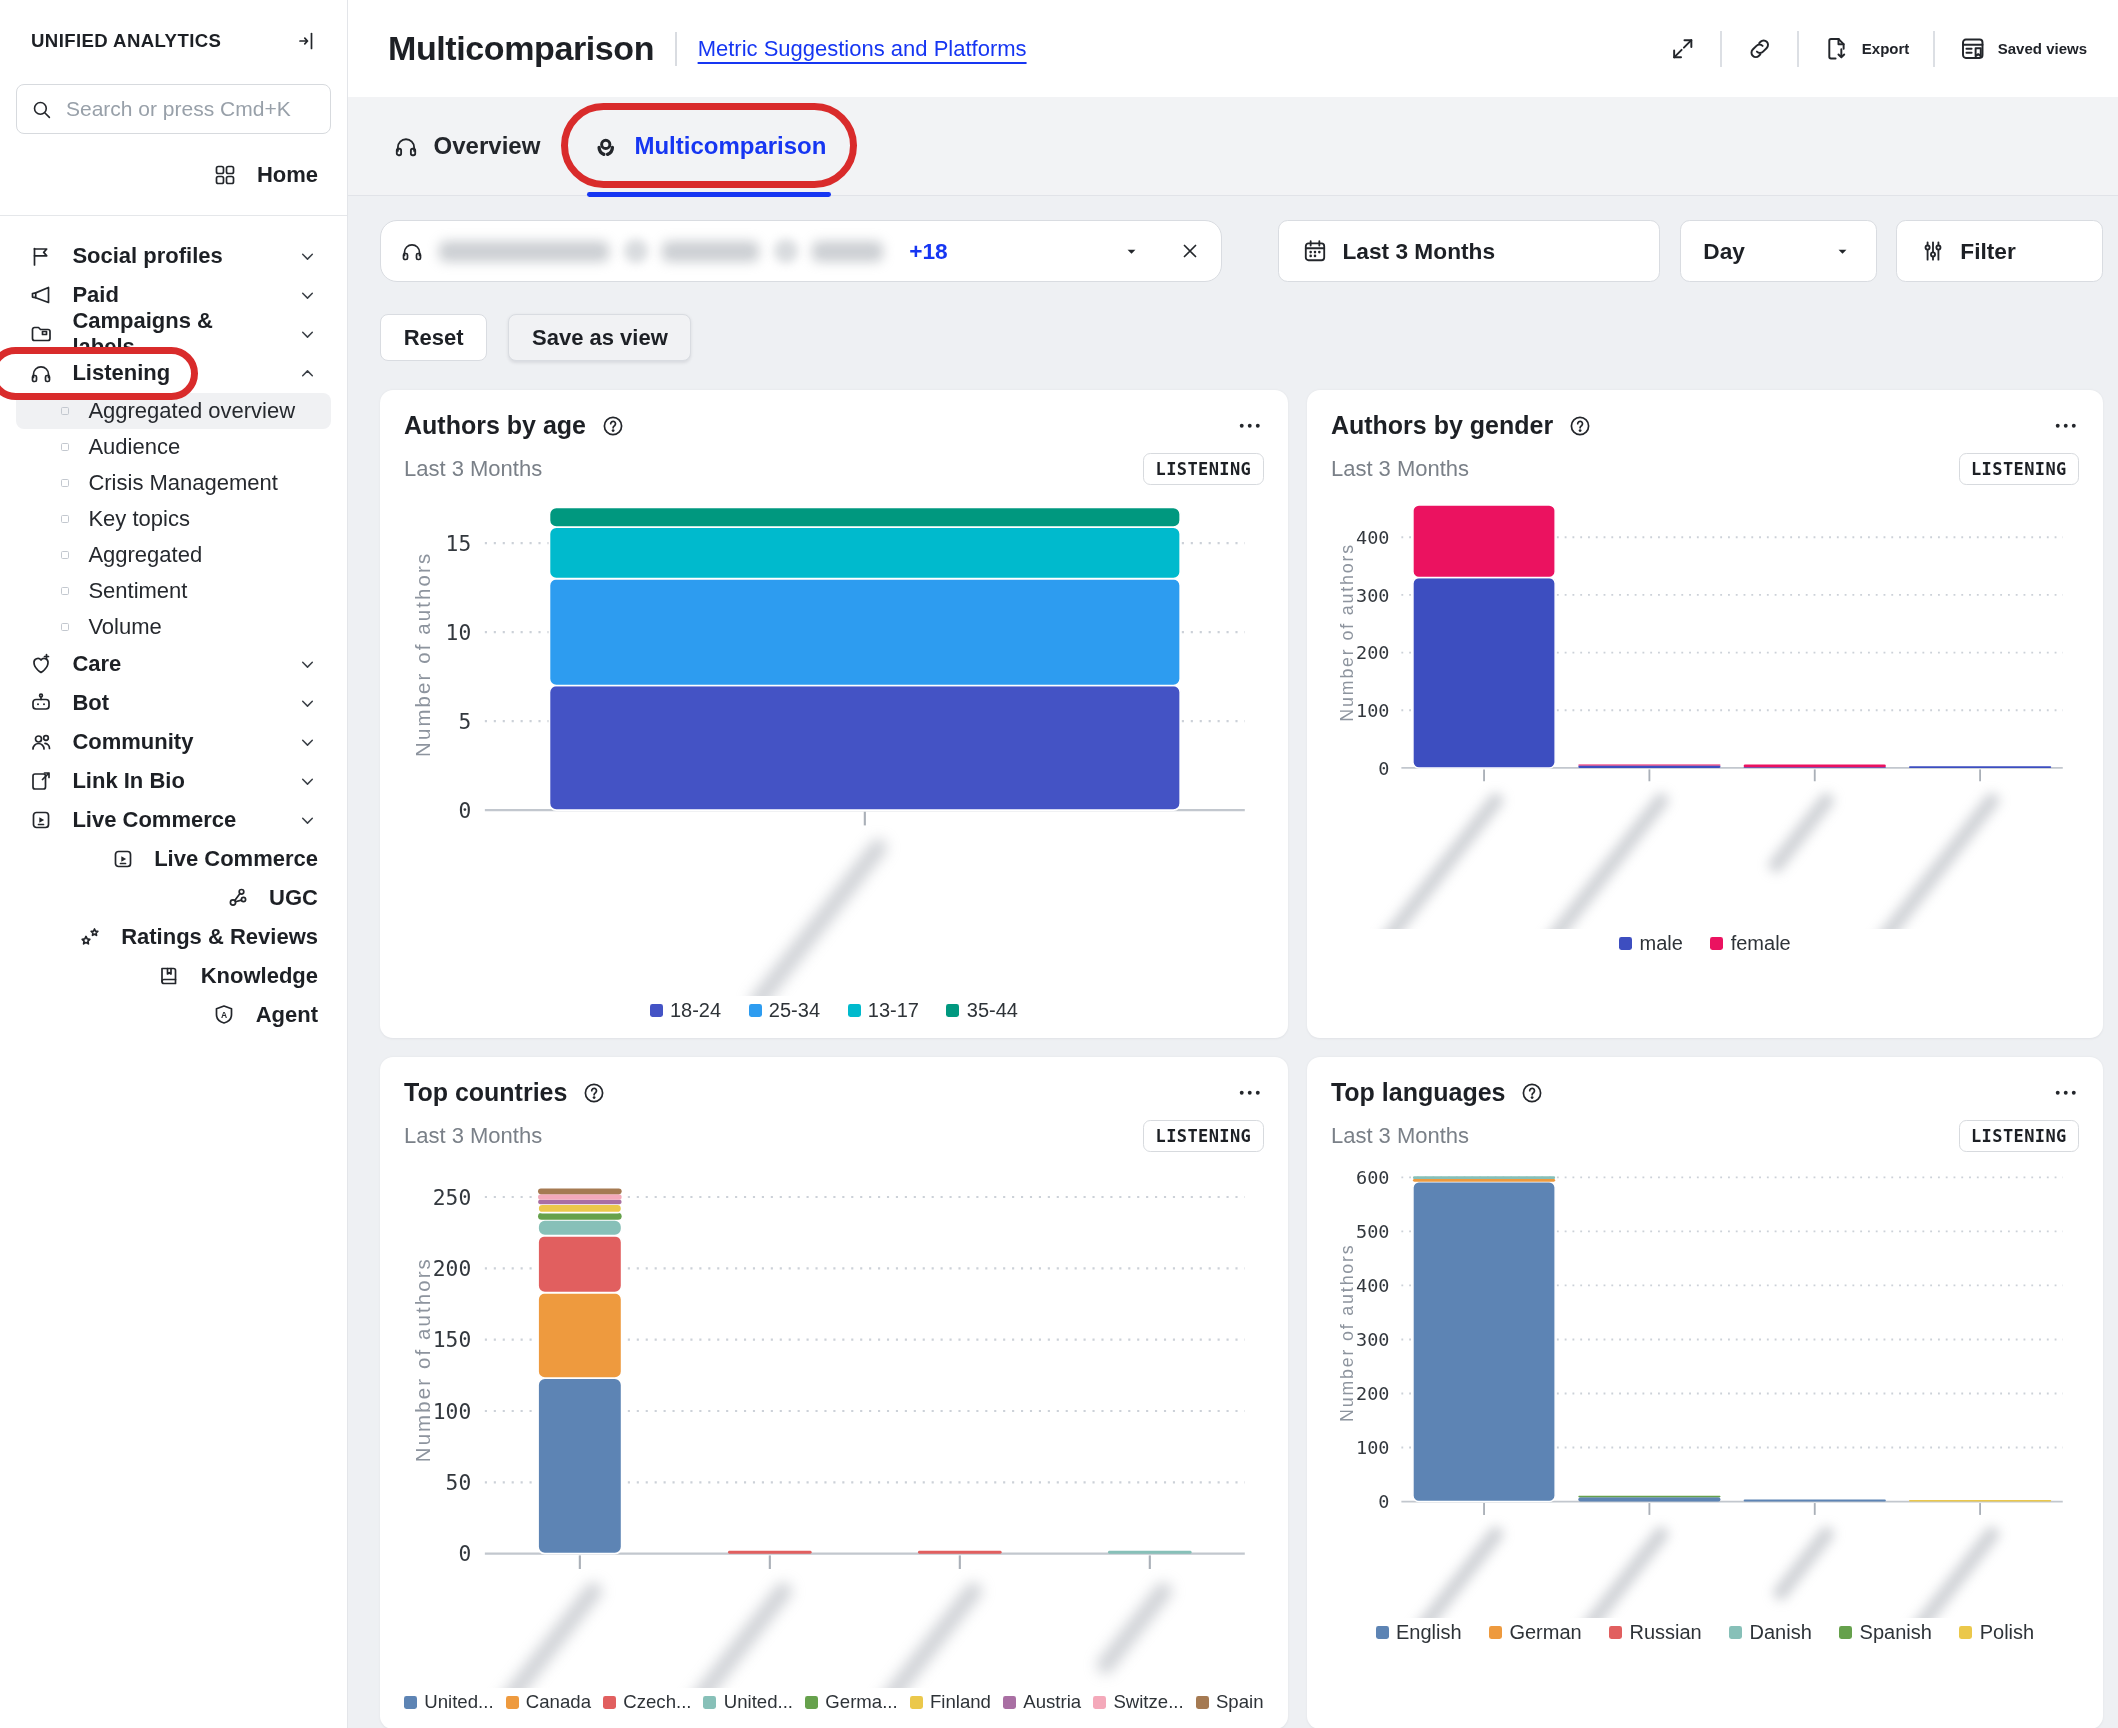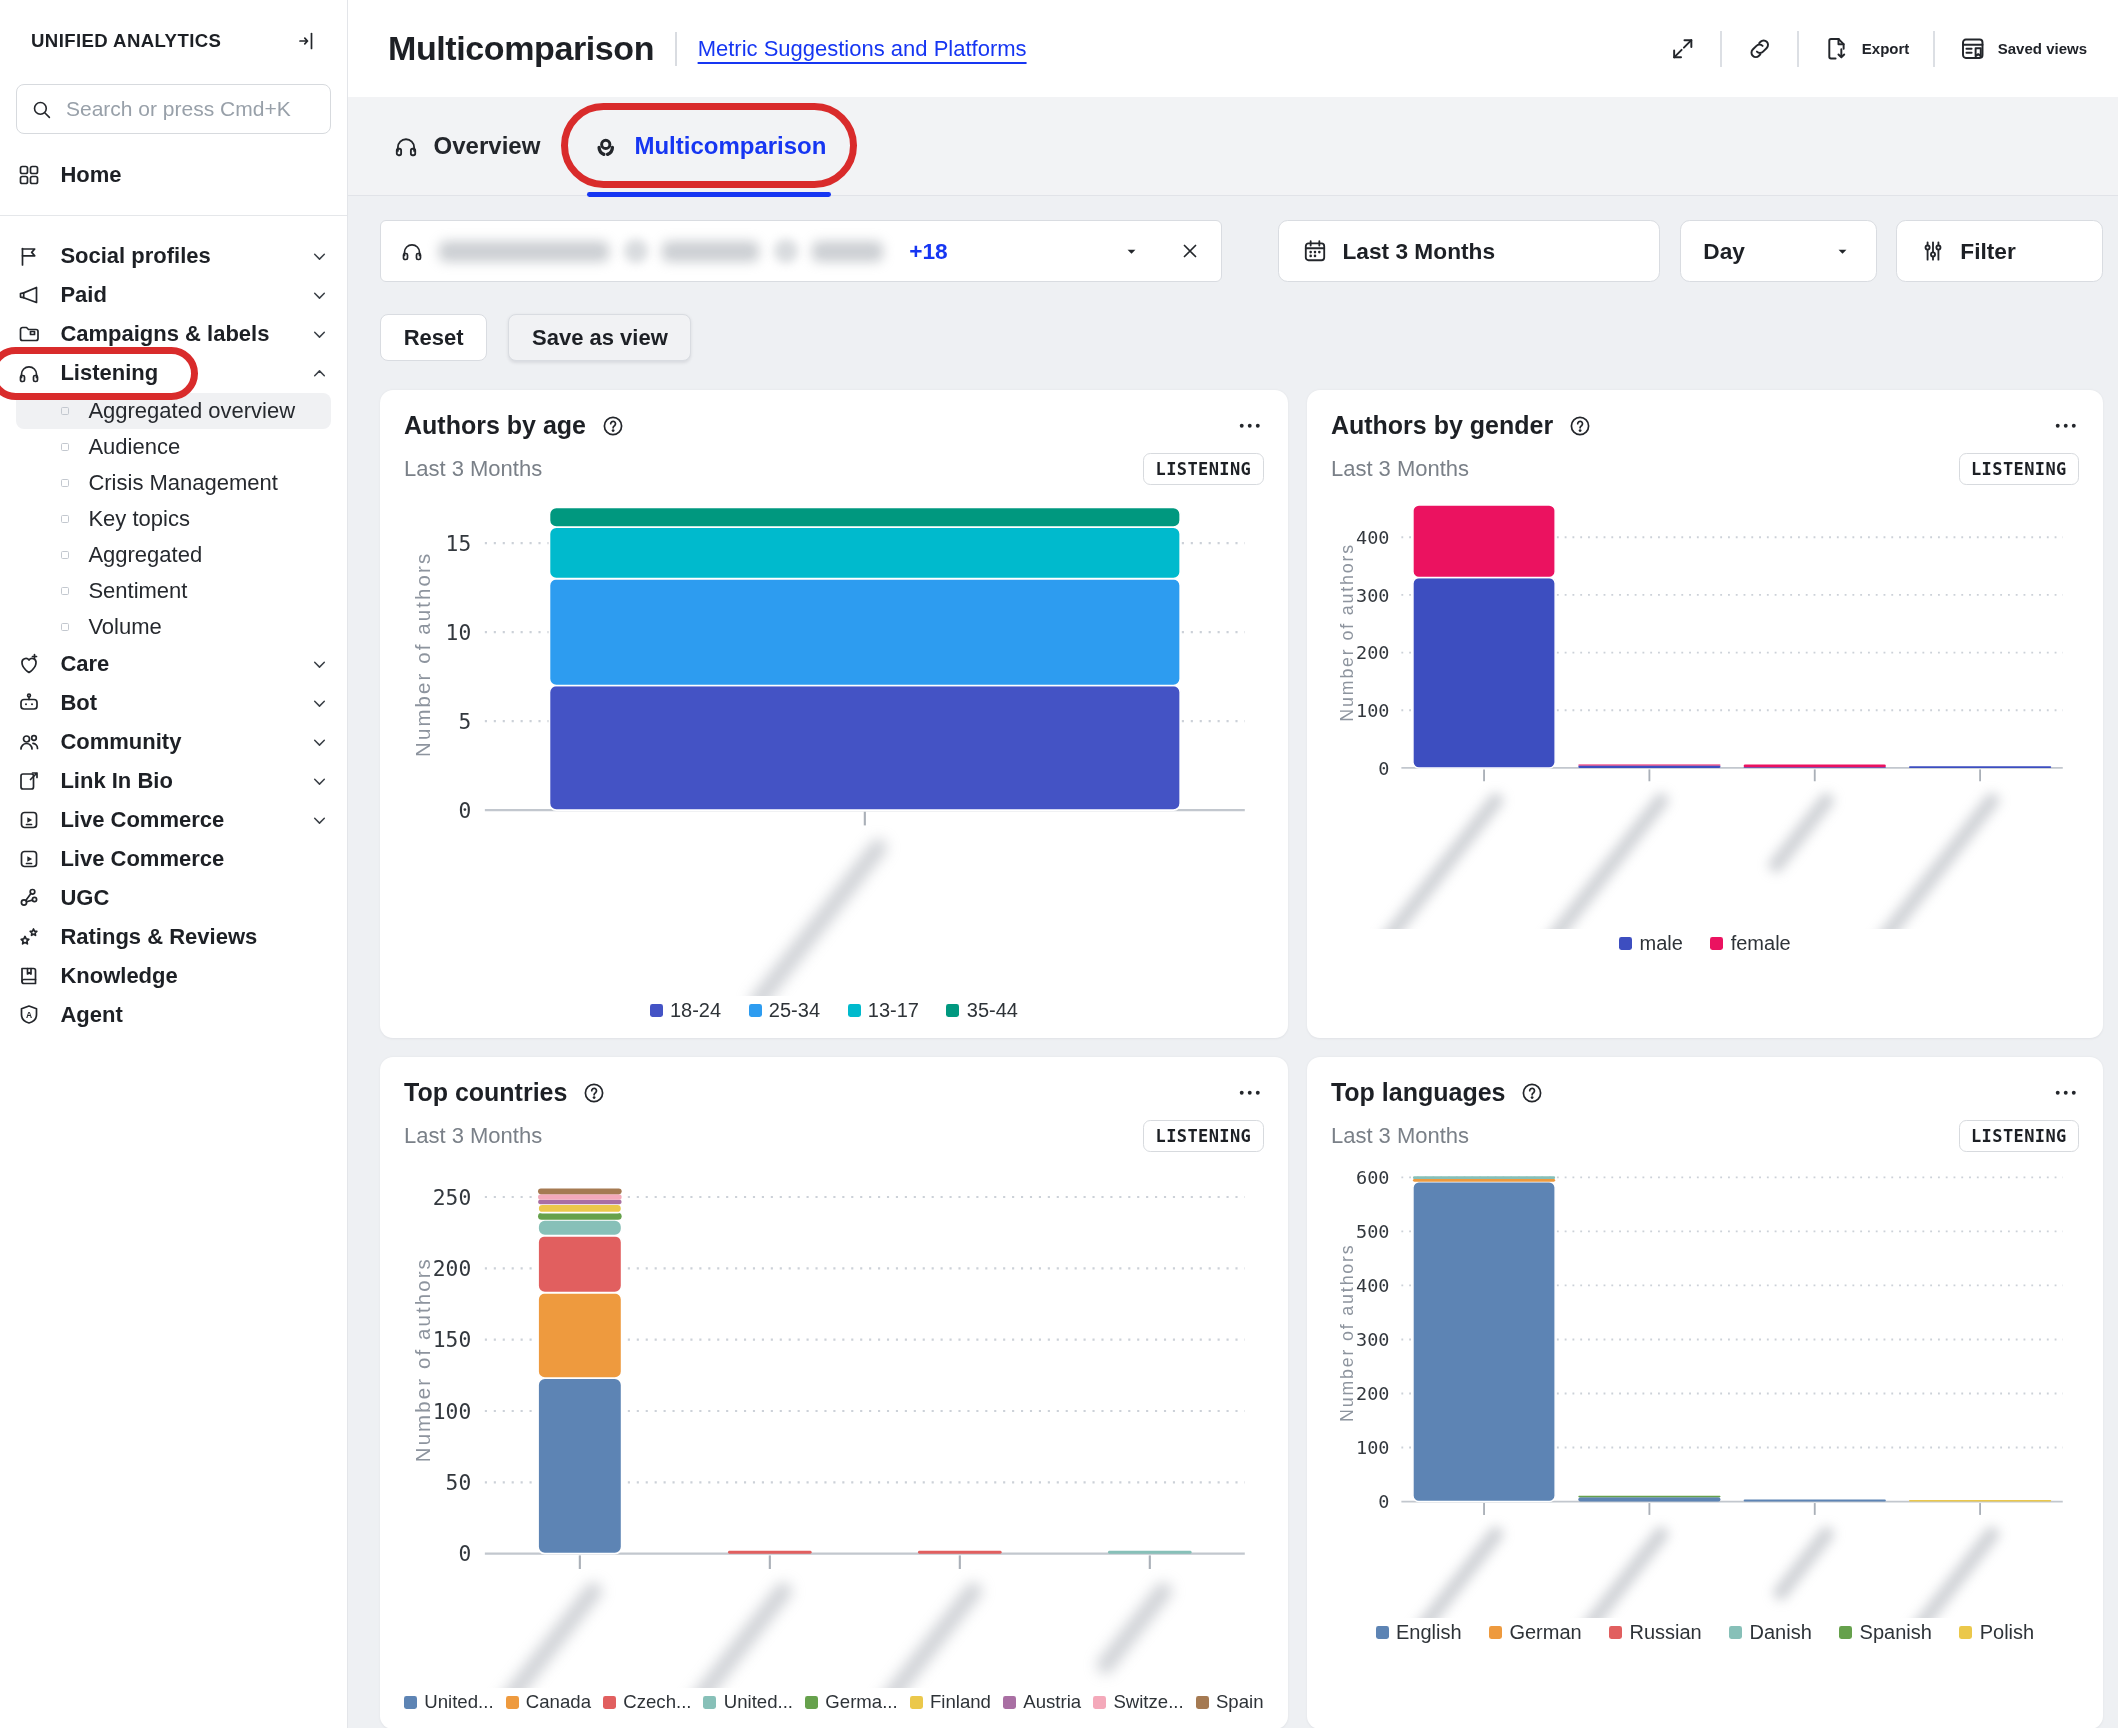--- a/index.html
+++ b/index.html
@@ -12,22 +12,22 @@
     height:100%; overflow:hidden; }
   .brand-row { display:flex; align-items:center; justify-content:space-between; padding:29px 27.5px 0 31px; }
   .brand { font-size:18.6px; font-weight:700; letter-spacing:0.4px; }
   .icon { display:inline-flex; align-items:center; justify-content:center; color:#23262b; }
   .search { margin:31px 16px 0 16px; display:flex; align-items:center; gap:11.3px;
     border:1.2px solid #d7dade; border-radius:8px; height:50px; padding:0 13px; color:#8d939c; background:#fff; }
   .search input { border:none; outline:none; font-size:21px; color:#1d2025; flex:1; background:transparent;
     font-family:"Liberation Sans",sans-serif; }
   .search input::placeholder { color:#98a0a9; }
   .nav { margin-top:21px; }
-  .nav-item { display:flex; align-items:center; height:39px; padding:0 17px; gap:19.4px;
-    font-weight:700; font-size:22px; cursor:pointer; position:relative; }
+  .nav-item { display:flex; align-items:center; height:39px; padding:0 29px; gap:19.4px;
+    font-weight:700; font-size:22px; cursor:pointer; position:relative;justify-content:flex-end; }
   .nav-item .chev { margin-left:auto; color:#3a3f46; }
   .side-divider { height:0.8px; background:#e5e7ea; margin:21px 0; }
   .sub-item { display:flex; align-items:center; height:36px; margin:0 16px; padding:0 0 0 45px;
     gap:19.4px; font-size:22px; border-radius:8px; color:#26292e; cursor:pointer; }
   .sub-item .bullet { width:8px; height:8px; border:1.6px solid #c3c8cf; border-radius:1.6px; flex:none; }
   .sub-item.selected { background:#f0f1f3; }
   .ring-listening { position:absolute; left:-11.3px; top:-7.3px; width:209px; height:53px;
     border:7.3px solid #d92b2b; border-radius:34px; pointer-events:none; }
 
   
@@ -46,21 +46,21 @@
   .tab { display:flex; gap:14.6px; align-items:center; font-size:24px; font-weight:600; color:#23262b;
     position:relative; cursor:pointer; }
   .tab.active { color:#1636f2; }
   .tab.active::after { content:""; position:absolute; left:-4.9px; right:-4.9px; bottom:-37px;
     height:5.7px; background:#1636f2; border-radius:2.4px; }
   .ring-tab { position:absolute; left:-31px; top:-29px; right:-31px; bottom:-27.5px;
     border:7.3px solid #d92b2b; border-radius:45px; pointer-events:none; }
 
   .content { flex:1; padding:24px 16px 0 32px; }
   .filter-row { display:flex; align-items:flex-start; }
-  .filter-pill { width:842px; height:62px; background:#fff; border:1.2px solid #d9dce1; border-radius:6px;
+  .filter-pill { width:842px; height:62px; background:#fff; border:1.2px solid #d9dce1; border-radius:17px;
     display:flex; align-items:center; padding:0 19.4px; gap:14.6px; }
   .blob { height:21px; border-radius:6.5px; background:#9aa0a8; filter:blur(5.7px); opacity:.5; flex:none; }
   .blob-dot { width:24px; height:24px; border-radius:50%; background:#aab0b7; filter:blur(4.9px); opacity:.45; flex:none; }
   .more-count { color:#1636f2; font-weight:700; font-size:22.7px; margin-left:11.3px; }
   .pill-right { margin-left:auto; display:flex; align-items:center; gap:36px; color:#23262b; }
   .grp { margin-left:auto; display:flex; gap:19.4px; }
   .btn { height:62px; background:#fff; border:1.2px solid #d9dce1; border-radius:9.7px; display:flex;
     align-items:center; gap:14.6px; padding:0 22.7px; font-size:22.7px; font-weight:700; color:#1d2025; cursor:pointer; }
   .btn.date { width:382px; justify-content:flex-start; }
   .btn.day { width:197px; justify-content:space-between; }

